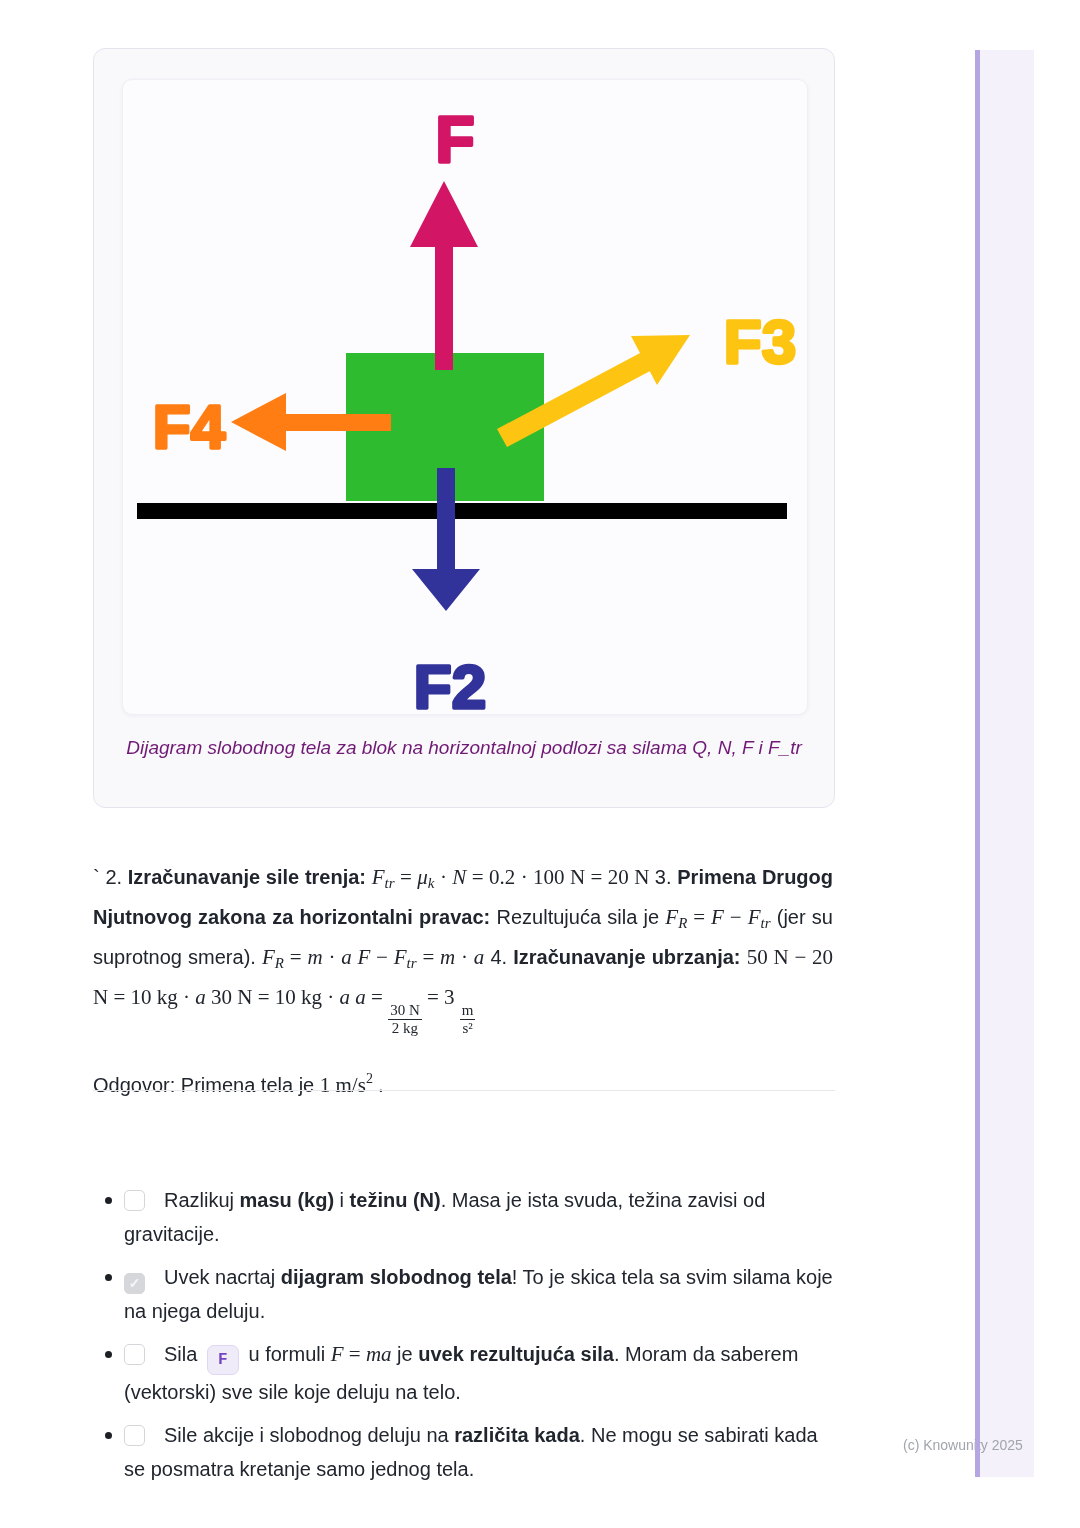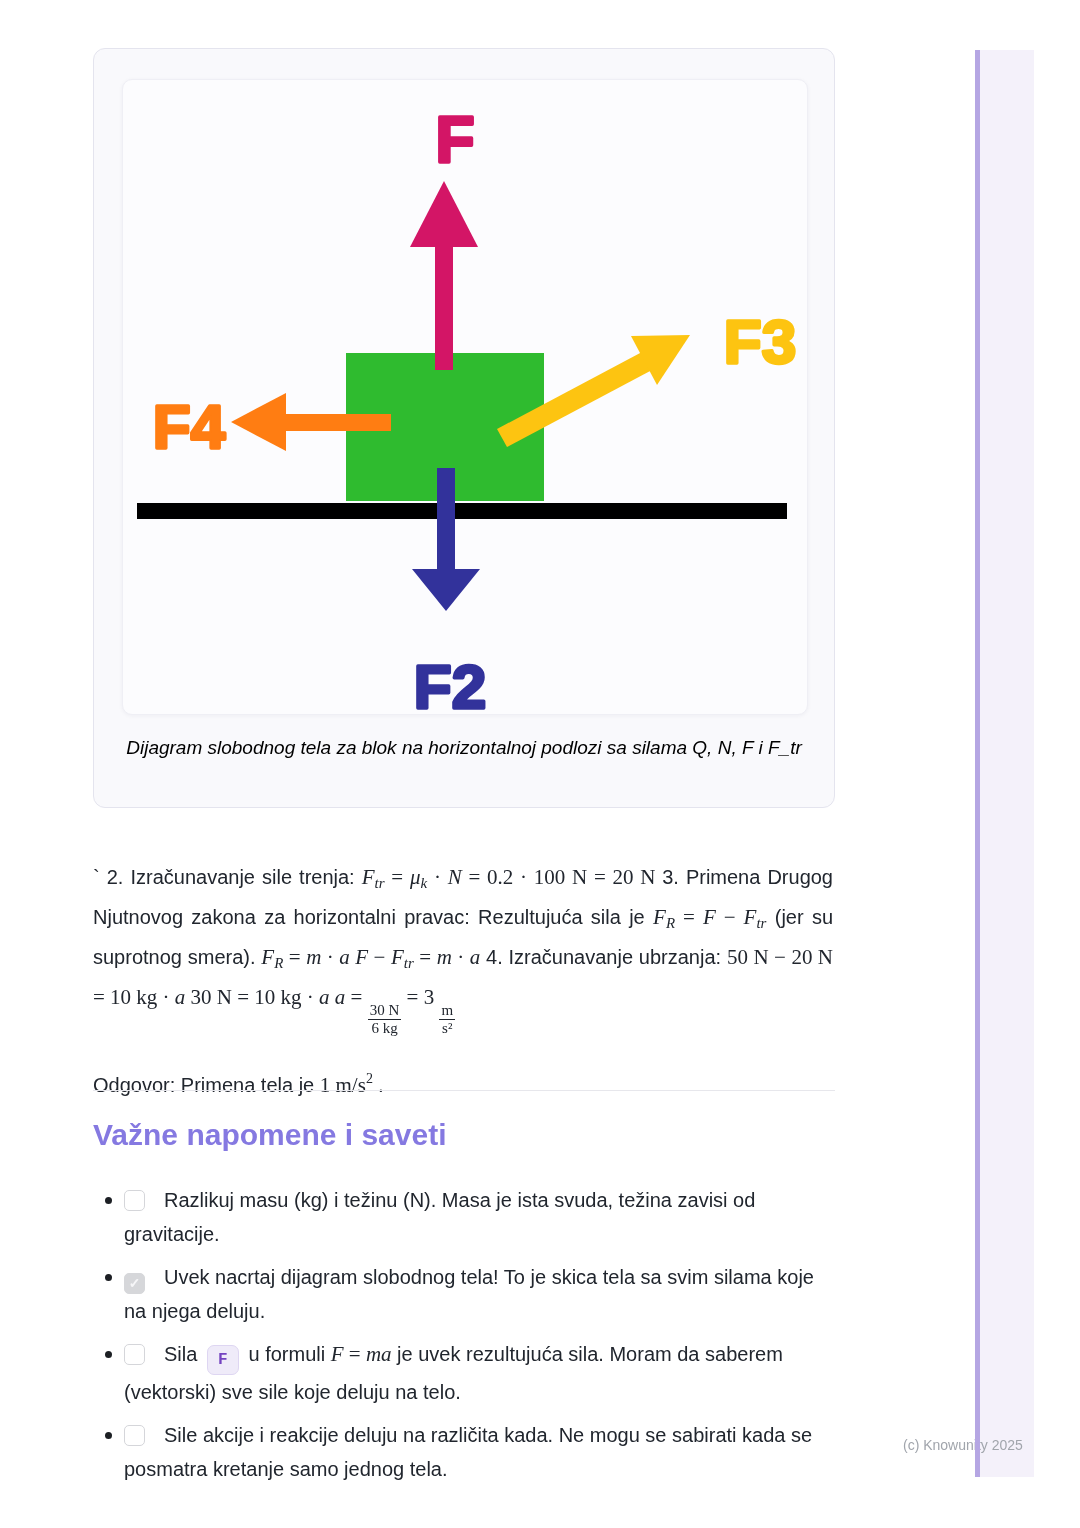--- a/index.html
+++ b/index.html
@@ -4,28 +4,28 @@
 <style>
   html,body{margin:0;padding:0;background:#ffffff;}
   .page{position:relative;width:1080px;height:1528px;background:#ffffff;overflow:hidden;
         font-family:"Liberation Sans",sans-serif;color:#21262e;}
 
   
   .figure-card{position:absolute;left:93px;top:48px;width:742px;height:760px;box-sizing:border-box;
                background:#f9f9fc;border:1px solid #e4e4ee;border-radius:12px;padding:30px 28px 0 28px;}
   .figure-inner{width:686px;height:636px;box-sizing:border-box;background:#fcfcfe;border:1px solid #efeff5;
                 border-radius:10px;box-shadow:0 1px 4px rgba(40,40,80,.05);overflow:hidden;}
-  .figure-caption{margin-top:22px;text-align:center;font-style:italic;font-size:19px;color:#000000;}
+  .figure-caption{margin-top:22px;text-align:center;font-style:italic;font-size:19px;color:#701a75;}
   .dlabel{font-family:"Liberation Sans",sans-serif;font-weight:bold;paint-order:stroke;stroke-width:3.4px;stroke-linejoin:round;}
 
   
   .solution{position:absolute;left:93px;top:860px;width:740px;}
   .solution p{margin:0;text-align:justify;font-size:20px;line-height:34px;}
   .solution p.answer{margin-top:24px;text-align:left;}
-  .sg.b{font-weight:normal;}
+  .sg.b{font-weight:bold;}
   .sg.m{font-family:"Liberation Serif",serif;font-size:21px;}
   .sg.mi{font-family:"Liberation Serif",serif;font-style:italic;font-size:21px;}
   .sg.ms{font-family:"Liberation Serif",serif;font-style:italic;font-size:15px;vertical-align:-4px;margin-top:44px;}
   .sg.msup{font-family:"Liberation Serif",serif;font-size:14px;vertical-align:9px;}
   .frac{display:inline-flex;flex-direction:column;text-align:center;font-family:"Liberation Serif",serif;
         font-size:15px;line-height:1.15;vertical-align:-11px;}
   .frac .num{border-bottom:1.4px solid #21262e;padding:0 2px;text-align:right;}
   .frac .den{padding:0 2px;}
 
   
@@ -78,36 +78,35 @@
         <polygon points="323,531 289,489 357,489" fill="#32329b"></polygon>
         <text x="327" y="628" text-anchor="middle" font-size="62" class="dlabel" fill="#32329b" stroke="#32329b">F2</text>
       </svg>
     </div>
     <div class="figure-caption">Dijagram slobodnog tela za blok na horizontalnoj podlozi sa silama Q, N, F i F_tr</div>
   </div>
 
   <div class="solution">
     <p><span class="sg">` 2.  </span><span class="sg b">Izračunavanje sile trenja:  </span><span class="sg mi">F</span><span class="sg ms">tr</span><span class="sg m"> = </span><span class="sg mi">μ</span><span class="sg ms">k</span><span class="sg m"> · </span><span class="sg mi">N</span><span class="sg m"> = 0.2 · 100 N = 20 N  </span><span class="sg">3.  </span><span class="sg b">Primena Drugog Njutnovog zakona za horizontalni pravac: </span><span class="sg">Rezultujuća sila je </span><span class="sg mi">F</span><span class="sg ms">R</span><span class="sg m"> = </span><span class="sg mi">F</span><span class="sg m"> − </span><span class="sg mi">F</span><span class="sg ms">tr</span><span class="sg"> (jer su suprotnog smera). </span><span class="sg mi">F</span><span class="sg ms">R</span><span class="sg m"> = </span><span class="sg mi">m</span><span class="sg m"> · </span><span class="sg mi">a</span><span class="sg m"> </span><span class="sg mi">F</span><span class="sg m"> − </span><span class="sg mi">F</span><span class="sg ms">tr</span><span class="sg m"> = </span><span class="sg mi">m</span><span class="sg m"> · </span><span class="sg mi">a</span><span class="sg"> 4. </span><span class="sg b">Izračunavanje ubrzanja: </span><span class="sg m">50 N − 20 N = 10 kg · </span><span class="sg mi">a</span><span class="sg m"> 30 N = 10 kg · </span><span class="sg mi">a</span><span class="sg m"> </span><span class="sg mi">a</span><span class="sg m"> = </span><span class="frac">
           <span class="num">30 N</span>
-          <span class="den">6 kg</span>
+          <span class="den">2 kg</span>
         </span><span class="sg m"> = 3 </span><span class="frac">
           <span class="num">m</span>
           <span class="den">s²</span>
         </span></p>
     <p class="answer"><span class="sg">Odgovor: Primena tela je </span><span class="sg m">1 m/s</span><span class="sg msup">2</span><span class="sg m"> .</span></p>
   </div>
 
   <hr class="divider">
 
-  <h2 class="section-heading">Važne napomene i saveti</h2>
 
   <ul class="notes">
       <li class="note"><span class="bullet"></span><span class="checkbox"></span><span class="note-text"><span class="sg">Razlikuj </span><span class="sg b">masu (kg)</span><span class="sg"> i </span><span class="sg b">težinu (N)</span><span class="sg">. Masa je ista svuda, težina zavisi od gravitacije.</span></span></li>
       <li class="note"><span class="bullet"></span><span class="checkbox checked">✓</span><span class="note-text"><span class="sg">Uvek nacrtaj </span><span class="sg b">dijagram slobodnog tela</span><span class="sg">! To je skica tela sa svim silama koje na njega deluju.</span></span></li>
       <li class="note"><span class="bullet"></span><span class="checkbox"></span><span class="note-text"><span class="sg">Sila </span><span class="code-badge">F</span><span class="sg"> u formuli </span><span class="sg mi">F</span><span class="sg m"> = </span><span class="sg mi">ma</span><span class="sg"> je </span><span class="sg b">uvek rezultujuća sila</span><span class="sg">. Moram da saberem (vektorski) sve sile koje deluju na telo.</span></span></li>
-      <li class="note"><span class="bullet"></span><span class="checkbox"></span><span class="note-text"><span class="sg">Sile akcije i reakcije deluju na </span><span class="sg b">različita kada</span><span class="sg">. Ne mogu se sabirati kada se posmatra kretanje samo jednog tela.</span></span></li>
+      <li class="note"><span class="bullet"></span><span class="checkbox"></span><span class="note-text"><span class="sg">Sile akcije i slobodnog deluju na </span><span class="sg b">različita kada</span><span class="sg">. Ne mogu se sabirati kada se posmatra kretanje samo jednog tela.</span></span></li>
     </ul>
 
   <div class="side-panel"></div>
   <div class="side-line"></div>
   <div class="copyright">(c) Knowunity 2025</div>
 
 </div>
 
 </body></html>

